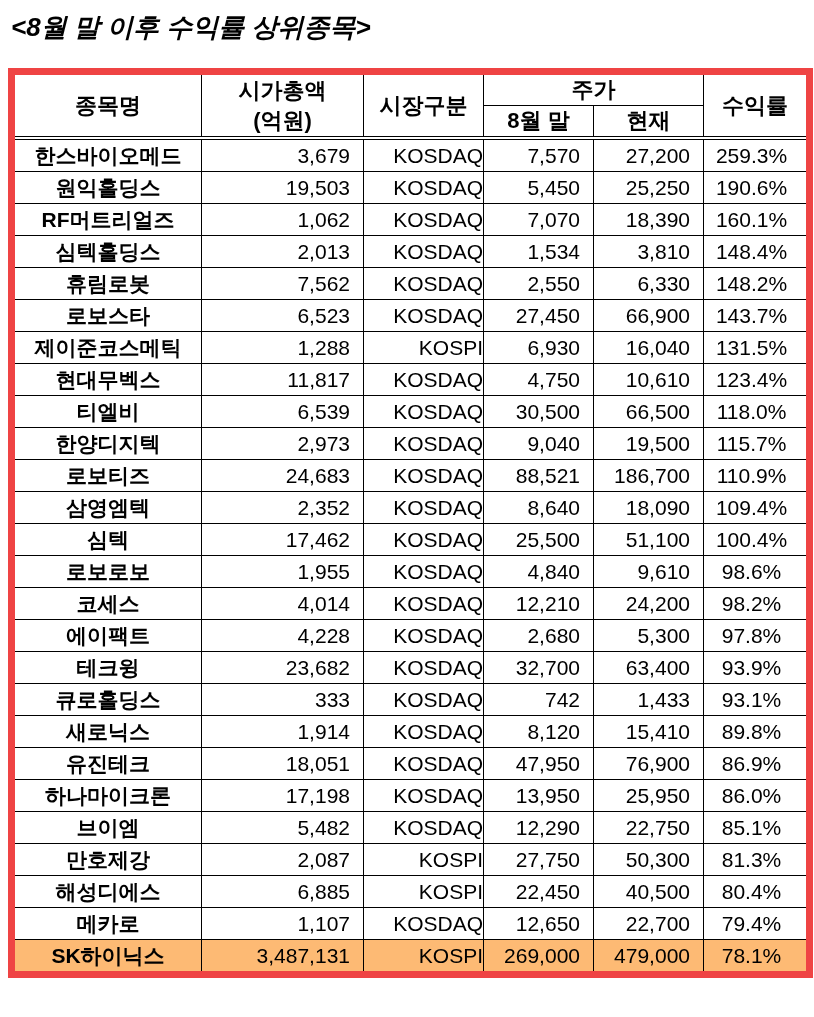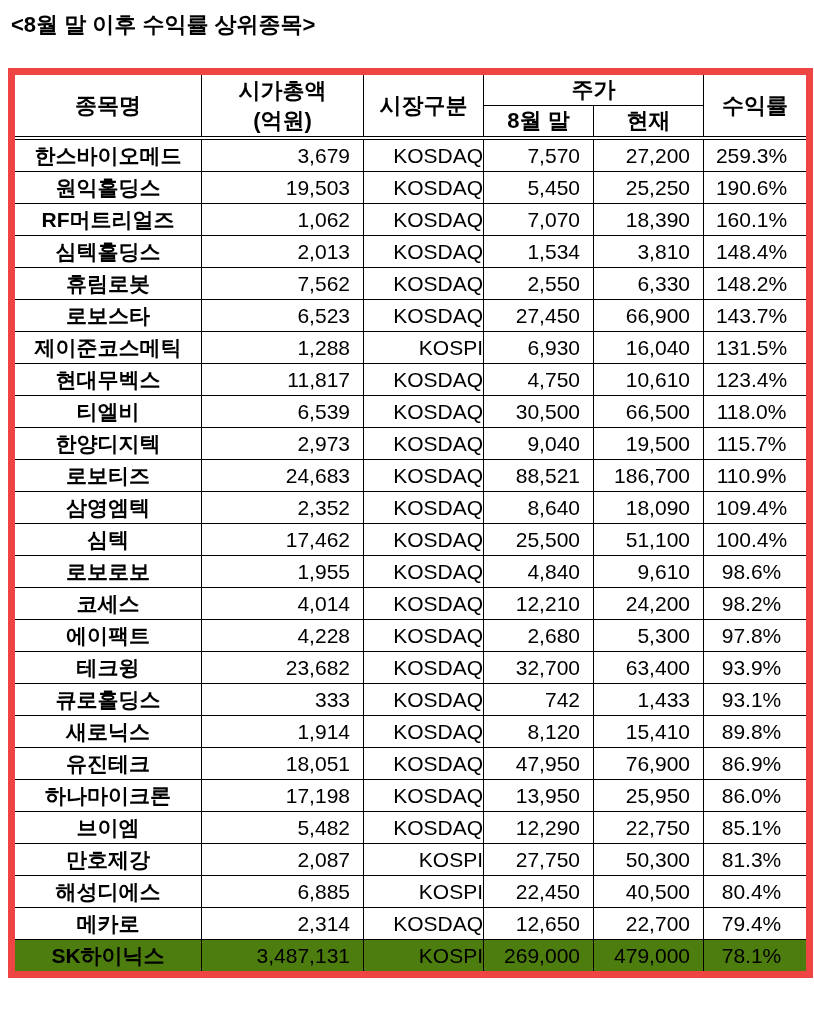--- a/index.html
+++ b/index.html
@@ -13,24 +13,25 @@
     position: relative;
     width: 814px;
     height: 1017px;
     background: #ffffff;
     overflow: hidden;
   }
   .title {
     position: absolute;
     left: 11px;
     top: 10px;
-    font-size: 22px;
+    font-size: 26px;
     font-weight: bold;
     letter-spacing: 0px;
     white-space: nowrap;
+    font-style: italic;
   }
   table.stock-table {
     position: absolute;
     left: 8px;
     top: 68px;
     border-collapse: collapse;
     table-layout: fixed;
     width: 798px;
     border: 7px solid #ef4444;
   }
@@ -62,21 +63,21 @@
     text-align: right;
     padding-right: 13px !important;
   }
   .c-mkt {
     text-align: right;
   }
   .c-ret {
     text-align: center;
     padding-right: 7px !important;
   }
-  tr.highlight td { background: #4d7c0f; }
+  tr.highlight td { background: #fdba74; }
 </style>
 </head>
 <body>
 
 <div class="page">
 
   <div class="title">&lt;8월 말 이후 수익률 상위종목&gt;</div>
 
   <table class="stock-table">
     <colgroup>
@@ -291,21 +292,21 @@
         <tr>
       <td class="c-name">해성디에스</td>
       <td class="c-num">6,885</td>
       <td class="c-mkt">KOSPI</td>
       <td class="c-num">22,450</td>
       <td class="c-num">40,500</td>
       <td class="c-ret">80.4%</td>
     </tr>
         <tr>
       <td class="c-name">메카로</td>
-      <td class="c-num">2,314</td>
+      <td class="c-num">1,107</td>
       <td class="c-mkt">KOSDAQ</td>
       <td class="c-num">12,650</td>
       <td class="c-num">22,700</td>
       <td class="c-ret">79.4%</td>
     </tr>
         <tr class="highlight">
       <td class="c-name">SK하이닉스</td>
       <td class="c-num">3,487,131</td>
       <td class="c-mkt">KOSPI</td>
       <td class="c-num">269,000</td>

